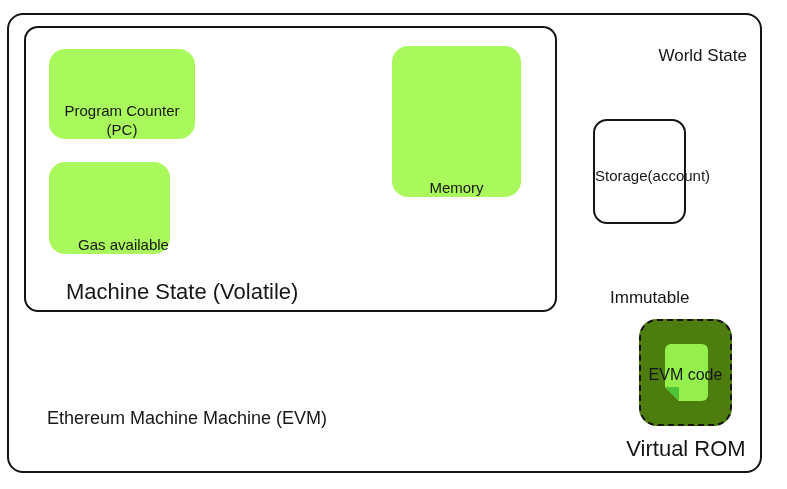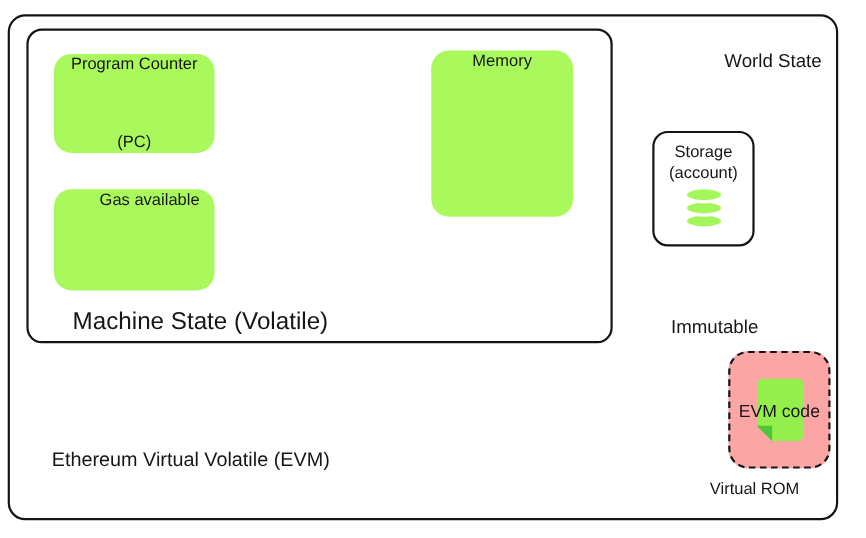--- a/index.html
+++ b/index.html
@@ -39,28 +39,28 @@
     border-radius: 14px;
     background: #ffffff;
   }
   .green-box {
     position: absolute;
     background: var(--box-green);
     border-radius: 16px;
     display: flex;
     flex-direction: column;
     align-items: center;
-    justify-content: space-between;
+    justify-content: flex-end;
     text-align: center;
     font-size: 15px;
     line-height: 19px;
     color: var(--text-black);
   }
   .pc-box     { left: 23px;  top: 21px;  width: 146px; height: 90px;  }
-  .gas-box    { left: 23px;  top: 144px; width: 146px; height: 92px; padding-left: 28px;  }
+  .gas-box    { left: 23px;  top: 134px; width: 121px; height: 92px; padding-left: 28px;  }
   .stack-box  { left: 223px; top: 18px;  width: 128px; height: 210px; }
   .memory-box { left: 366px; top: 18px;  width: 129px; height: 151px; }
   .ms-label {
     position: absolute;
     left: 40px; top: 251px;
     font-size: 22px;
     white-space: nowrap;
   }
   .evm-label {
     position: absolute;
@@ -77,64 +77,64 @@
     line-height: 21px;
   }
   .storage-box {
     position: absolute;
     left: 584px; top: 104px;
     width: 93px; height: 105px;
     border: 2px solid var(--line-black);
     border-radius: 14px;
     background: #ffffff;
     display: flex;
-    flex-direction: column;
+    flex-direction: row;
     align-items: center;
     padding-top: 8px;
     font-size: 15px;
     line-height: 19px;
     text-align: center;
   }
   .db-icon { margin-top: 2px; }
   .db-disc { fill: var(--db-green); stroke: #ffffff; stroke-width: 3px; }
   .immutable-label {
     position: absolute;
     left: 601px; top: 273px;
     width: 150px;
     text-align: left;
     font-size: 17px;
   }
   .dashed-box {
     position: absolute;
-    left: 653px; top: 304px;
+    left: 630px; top: 304px;
     width: 93px; height: 107px;
     border: 2px dashed var(--line-black);
     border-radius: 18px;
-    background: #fca5a5;
+    background: #4d7c0f;
   }
   .page-icon {
     position: absolute;
     left: 24px; top: 23px;
   }
   .page-body { fill: var(--page-green); }
   .page-fold { fill: var(--fold-green); }
   .code-label {
     position: absolute;
     left: 0; top: 45px;
     width: 100%;
     text-align: center;
     font-size: 16px;
     white-space: nowrap;
   }
   .vrom-label {
     position: absolute;
     left: 602px; top: 421px;
     width: 150px;
     text-align: center;
-    font-size: 15px;
+    font-size: 22px;
   }
 </style>
 </head>
 <body>
 
 <div class="canvas">
   <div class="outer-box">
 
     <div class="inner-box">
       <div class="green-box pc-box">
@@ -143,21 +143,21 @@
       </div>
       <div class="green-box gas-box">
         <span>Gas available</span>
       </div>
       <div class="green-box memory-box">
         <span>Memory</span>
       </div>
       <div class="ms-label">Machine State (Volatile)</div>
     </div>
 
-    <div class="evm-label">Ethereum Virtual Volatile (EVM)</div>
+    <div class="evm-label">Ethereum Machine Machine (EVM)</div>
 
     <div class="ws-title">
       <div>World State</div>
     </div>
 
     <div class="storage-box">
       <span>Storage</span>
       <span>(account)</span>
       <svg class="db-icon" width="42" height="40" viewBox="0 0 42 40" aria-hidden="true">
         <ellipse class="db-disc" cx="21" cy="32" rx="17" ry="6.5"></ellipse>

